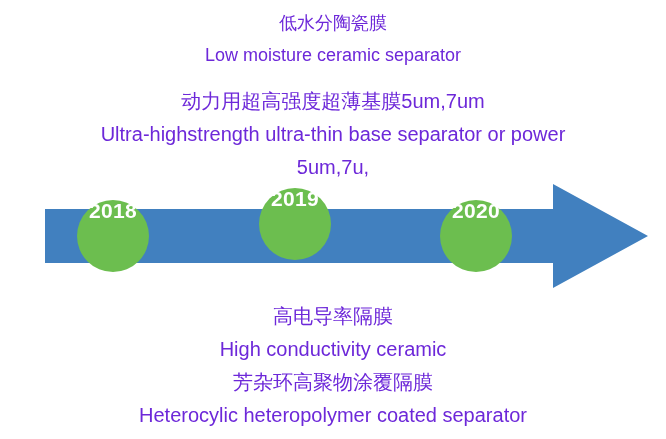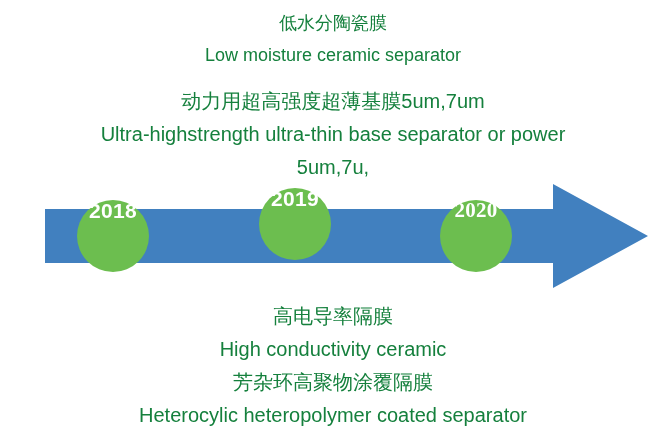--- a/index.html
+++ b/index.html
@@ -27,21 +27,21 @@
   
   .text-block {
     position: absolute;
     text-align: center;
     line-height: 1.0;
   }
 
   .text-line {
     display: block;
     white-space: nowrap;
-    color: #15803d;
+    color: #6d28d9;
   }
 
   
   #top-block-a {
     left: 0;
     top: 7px;
     width: 666px;
   }
   #top-block-a .text-line {
     font-size: 18px;
@@ -97,21 +97,21 @@
   }
   .milestone-label {
     font-size: 21px;
     font-weight: bold;
     color: #ffffff;
     letter-spacing: 0.3px;
     line-height: 1;
   }
   #milestone-0 { left: 77px;  top: 200px; }
   #milestone-1 { left: 259px; top: 188px; }
-  #milestone-2 { left: 440px; top: 200px; font-family: Liberation Serif, serif; }
+  #milestone-2 { left: 440px; top: 200px; }
 </style>
 </head>
 <body>
 
 <div class="canvas">
 
   <div class="text-block" id="top-block-a">
     <span class="text-line">低水分陶瓷膜</span>
     <span class="text-line">Low moisture ceramic separator</span>
   </div>

